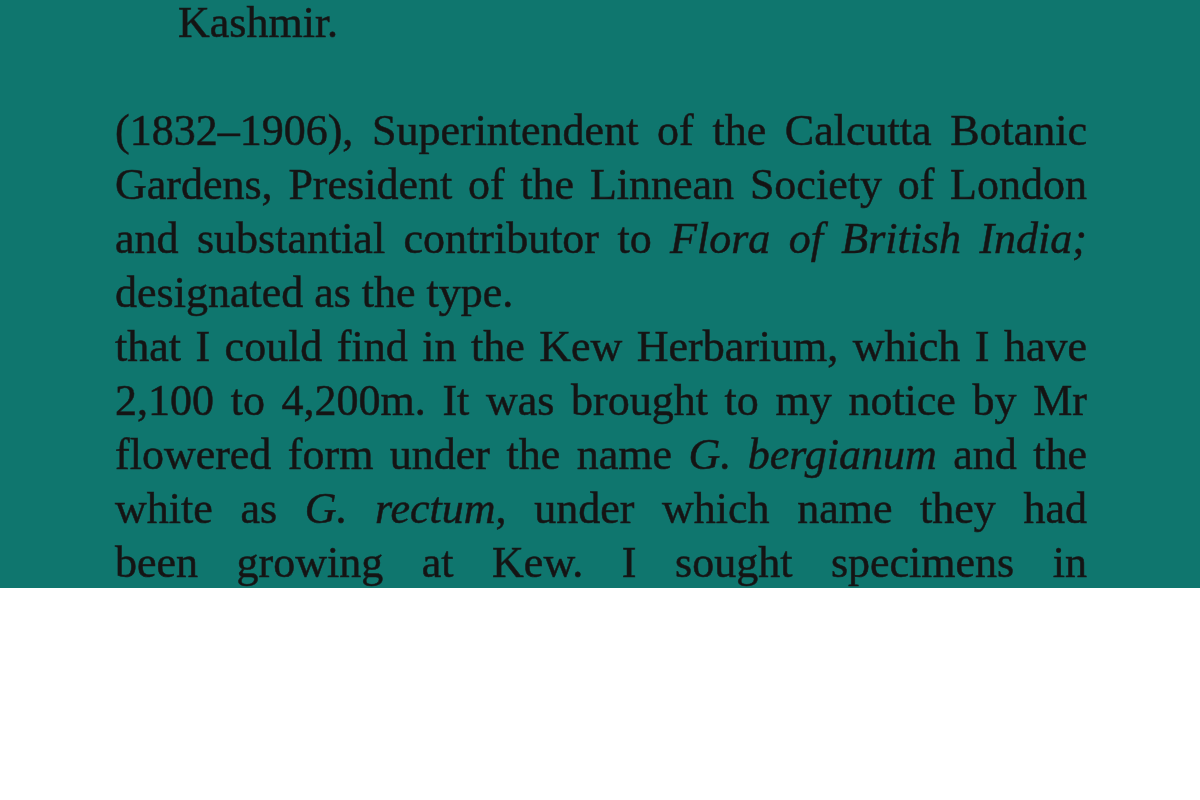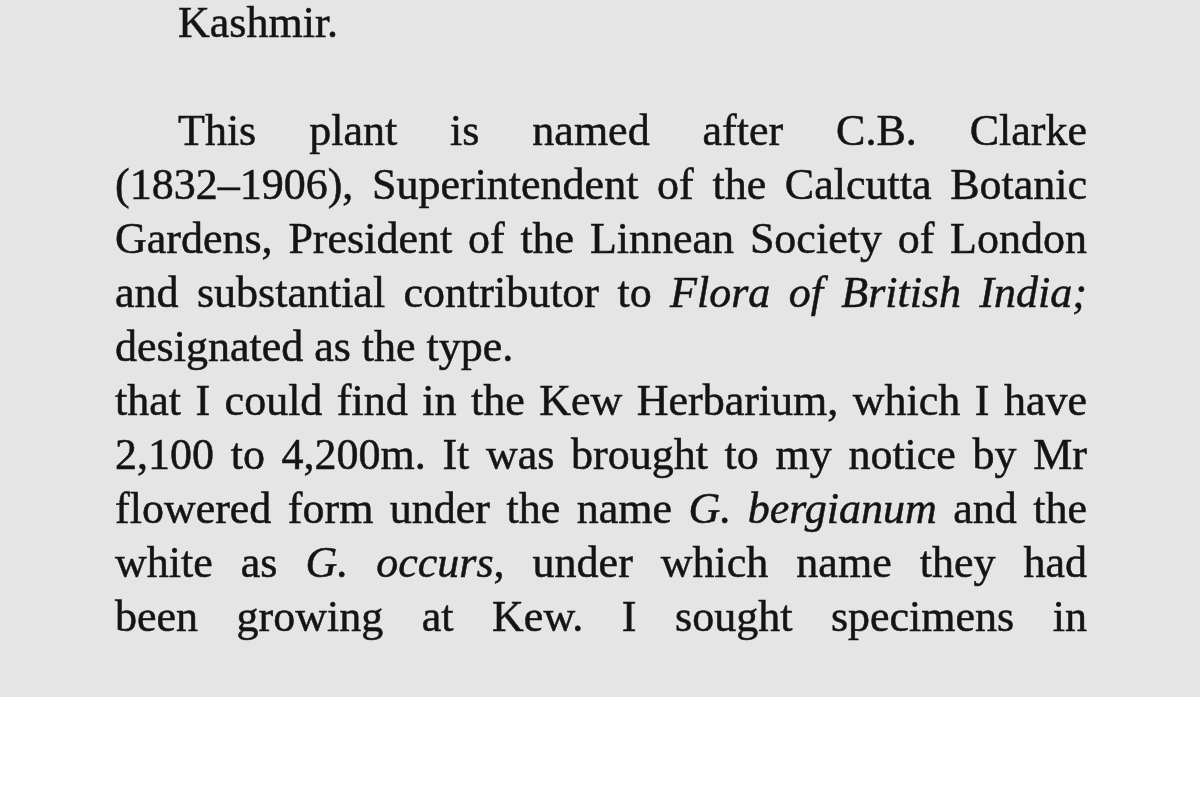--- a/index.html
+++ b/index.html
@@ -6,22 +6,22 @@
     margin: 0;
     padding: 0;
     width: 1200px;
     height: 800px;
     overflow: hidden;
     background: #ffffff;
   }
   .page {
     position: relative;
     width: 1200px;
-    height: 697px;
-    background: #e5e5e5;
+    height: 588px;
+    background: #0f766e;
   }
   .text-block {
     position: absolute;
     left: 115px;
     top: -4px;
     width: 972px;
     font-family: "Liberation Serif", "DejaVu Serif", serif;
     font-size: 44px;
     line-height: 54px;
     color: #141414;
@@ -54,24 +54,23 @@
     font-style: normal;
   }
 </style>
 </head>
 <body>
 
 <div class="page">
   <div class="text-block">
       <div class="line left indent"><span class="rm">Kashmir.</span></div>
       <div class="line blank"></div>
-      <div class="line just indent"><span class="rm">This plant is named after C.B. Clarke</span></div>
       <div class="line just"><span class="rm">(1832–1906), Superintendent of the Calcutta Botanic</span></div>
       <div class="line just"><span class="rm">Gardens, President of the Linnean Society of London</span></div>
       <div class="line just"><span class="rm">and substantial contributor to </span><span class="it">Flora of British India;</span></div>
       <div class="line left"><span class="rm">designated as the type.</span></div>
       <div class="line just"><span class="rm">that I could find in the Kew Herbarium, which I have</span></div>
       <div class="line just"><span class="rm">2,100 to 4,200m. It was brought to my notice by Mr</span></div>
       <div class="line just"><span class="rm">flowered form under the name </span><span class="it">G. bergianum</span><span class="rm"> and the</span></div>
-      <div class="line just"><span class="rm">white as </span><span class="it">G. occurs</span><span class="rm">, under which name they had</span></div>
+      <div class="line just"><span class="rm">white as </span><span class="it">G. rectum</span><span class="rm">, under which name they had</span></div>
       <div class="line just"><span class="rm">been growing at Kew. I sought specimens in</span></div>
     </div>
 </div>
 
 </body></html>

